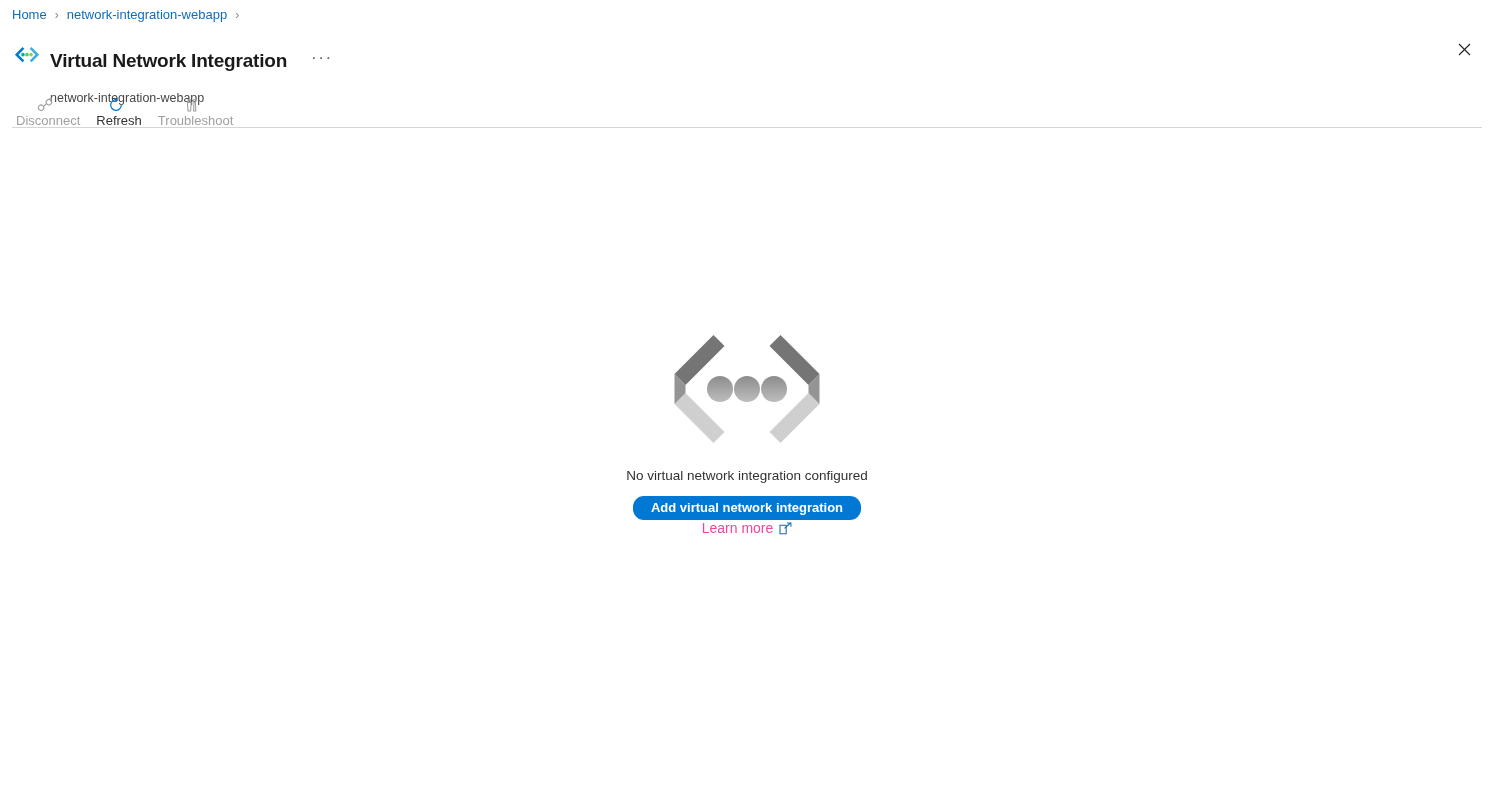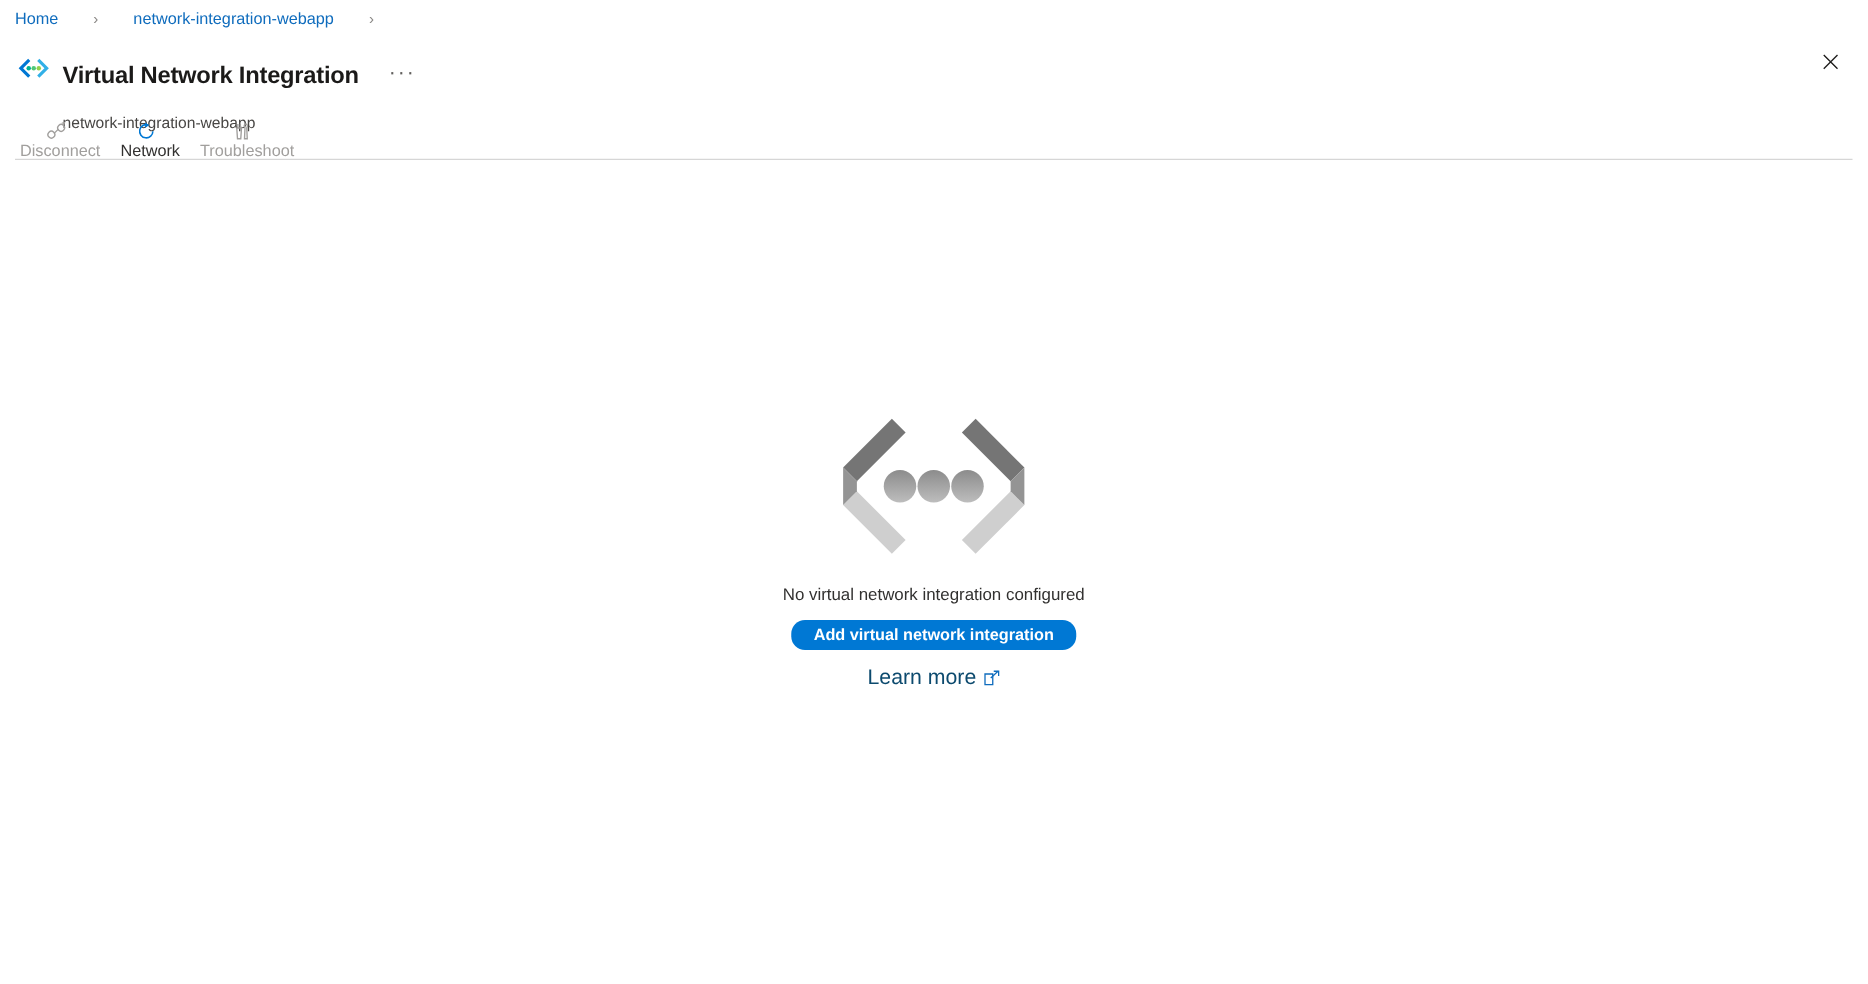--- a/index.html
+++ b/index.html
@@ -22,21 +22,20 @@
   
   .breadcrumb {
     position: absolute;
     top: 6px;
     left: 12px;
     height: 18px;
     display: flex;
     align-items: center;
     font-size: 13px;
     line-height: 18px;
-    gap: 20px;
   }
   .crumb-link {
     color: #0f6cbd;
     text-decoration: none;
     cursor: pointer;
     white-space: nowrap;
   }
   .crumb-sep {
     color: #8a8886;
     margin: 0 8px;
@@ -191,25 +190,24 @@
     color: #ffffff;
     border: none;
     font-family: "Liberation Sans", sans-serif;
     font-size: 13px;
     font-weight: bold;
     line-height: 24px;
     cursor: pointer;
     border-radius: 11px;
   }
   .learn-more {
-    margin-top: 12px;
     display: inline-flex;
     align-items: center;
-    font-size: 17px;
-    color: #0c4a6e;
+    font-size: 14px;
+    color: #ec4899;
     cursor: pointer;
     text-decoration: none;
   }
   .learn-more-ico {
     width: 13px;
     height: 13px;
     margin-left: 6px;
     display: block;
   }
 </style>
@@ -260,21 +258,21 @@
         <path d="M12.4 1.6 L14.6 1.0 L14.0 3.2" fill="none" stroke="#a19f9d" stroke-width="1"></path>
       </svg>
       <span class="cmd-label">Disconnect</span>
     </button>
 
     <button class="cmd">
       <svg class="cmd-ico" viewBox="0 0 16 16">
         <path d="M13.3 8 A5.3 5.3 0 1 1 9.6 2.95" fill="none" stroke="#0078d4" stroke-width="1.25"></path>
         <path d="M7.0 1.0 L10.3 3.1 L7.2 5.2 Z" fill="#0078d4"></path>
       </svg>
-      <span class="cmd-label">Network</span>
+      <span class="cmd-label">Refresh</span>
     </button>
 
     <button class="cmd disabled">
       <svg class="cmd-ico" viewBox="0 0 16 16">
         <g fill="none" stroke="#a19f9d" stroke-width="1.1">
           <path d="M4.3 2.2 L4.3 5.4 M6.3 2.2 L6.3 5.4"></path>
           <path d="M3.4 5.4 L7.2 5.4 L6.6 14.0 L4.0 14.0 Z"></path>
           <path d="M10.6 2.2 C9.3 2.2 9.0 4.3 10.0 5.3 L9.6 14.0 L11.8 14.0 L11.4 5.3 C12.4 4.3 12.0 2.2 10.6 2.2 Z"></path>
         </g>
       </svg>

